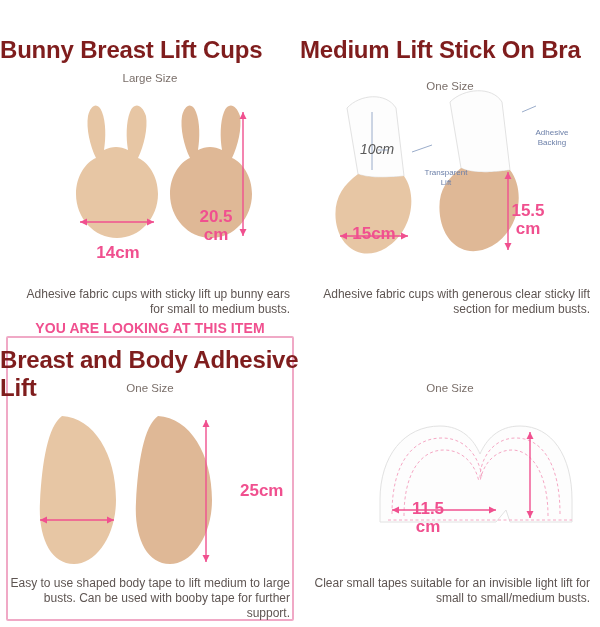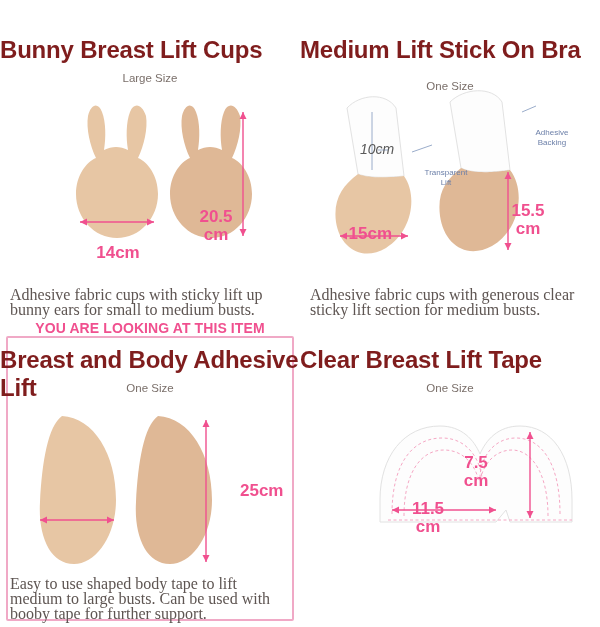--- a/index.html
+++ b/index.html
@@ -45,25 +45,24 @@
   .size-sub {
     position: absolute;
     left: 0; right: 0;
     text-align: center;
     color: #7a6f6a;
     font-size: 10.5px;
   }
   .caption {
     position: absolute;
     left: 10px; right: 10px;
-    text-align: left;
+    text-align: right;
     color: #5e5552;
-    font-size: 16px;
+    font-size: 12px;
     line-height: 15px;
-    font-family: Liberation Serif, serif;
   }
   .banner {
     position: absolute;
     left: 6px;
     top: 320px;
     width: 288px;
     text-align: center;
     color: #f0508f;
     font-size: 14px;
     font-weight: bold;
@@ -158,21 +157,21 @@
 
       <line class="pinkline" x1="208" y1="172" x2="208" y2="250"></line>
       <polygon points="208,172 204.5,179 211.5,179" fill="#f0508f"></polygon>
       <polygon points="208,250 204.5,243 211.5,243" fill="#f0508f"></polygon>
     </svg>
 
     <div class="note" style="left:224px; top:96px; width:56px;">Adhesive Backing</div>
     <div class="note" style="left:122px; top:136px; width:48px;">Transparent Lift</div>
     <div class="dim small" style="left:58px; top:142px; width:38px; font-size:14px; font-weight:normal; color:#5a5a5a;font-style:italic;">10cm</div>
 
-    <div class="dim" style="left:20px; top:225px; width:72px;text-align:right;">15cm</div>
+    <div class="dim" style="left:38px; top:225px; width:72px;">15cm</div>
     <div class="dim" style="left:202px; top:202px; width:52px;">15.5 cm</div>
 
     <div class="caption" style="top:287px">Adhesive fabric cups with generous clear sticky lift section for medium busts.</div>
   </div>
 
   <div class="banner">YOU ARE LOOKING AT THIS ITEM</div>
   <div class="hl-box"></div>
 
   <div class="quad q-bl">
     <div class="panel-title" style="top:32px">Breast and Body Adhesive Lift</div>
@@ -192,21 +191,20 @@
       <polygon points="206,106 202.5,113 209.5,113" fill="#f0508f"></polygon>
       <polygon points="206,248 202.5,241 209.5,241" fill="#f0508f"></polygon>
     </svg>
 
     <div class="dim" style="left:206px; top:168px; width:60px;padding-left:34px;">25cm</div>
 
     <div class="caption" style="top:262px">Easy to use shaped body tape to lift medium to large busts. Can be used with booby tape for further support.</div>
   </div>
 
   <div class="quad q-br">
-    <div class="panel-title" style="top:32px">Clear Breast Lift Tape</div>
     <div class="size-label" style="top:68px">One Size</div>
 
     <svg width="300" height="313" viewBox="0 0 300 313">
 
       <path class="clear" d="M80 186 C80 142 104 112 140 112 C162 112 174 126 180 140 C186 126 198 112 220 112 C252 112 272 142 272 186 L272 208 L210 208 L206 196 L196 208 L80 208 Z"></path>
 
       <path class="pinkdash" d="M92 200 C92 150 112 124 142 124 C168 124 180 146 182 164"></path>
       <path class="pinkdash" d="M104 202 C104 160 120 136 144 136 C164 136 176 152 179 168"></path>
       <path class="pinkdash" d="M260 200 C260 150 242 124 216 124 C192 124 180 146 180 164"></path>
       <path class="pinkdash" d="M248 202 C248 160 232 136 212 136 C194 136 182 152 180 168"></path>
@@ -214,18 +212,18 @@
 
       <line class="pinkline" x1="230" y1="118" x2="230" y2="204"></line>
       <polygon points="230,118 226.5,125 233.5,125" fill="#f0508f"></polygon>
       <polygon points="230,204 226.5,197 233.5,197" fill="#f0508f"></polygon>
 
       <line class="pinkline" x1="92" y1="196" x2="196" y2="196"></line>
       <polygon points="92,196 99,192.5 99,199.5" fill="#f0508f"></polygon>
       <polygon points="196,196 189,192.5 189,199.5" fill="#f0508f"></polygon>
     </svg>
 
-    <div class="dim" style="left:150px; top:140px; width:52px;">7.5 cm</div>
     <div class="dim" style="left:100px; top:186px; width:56px;">11.5 cm</div>
 
+    <div class="caption" style="top:262px">Clear small tapes suitable for an invisible light lift for small to small/medium busts.</div>
   </div>
 
 </div>
 
 </body></html>

